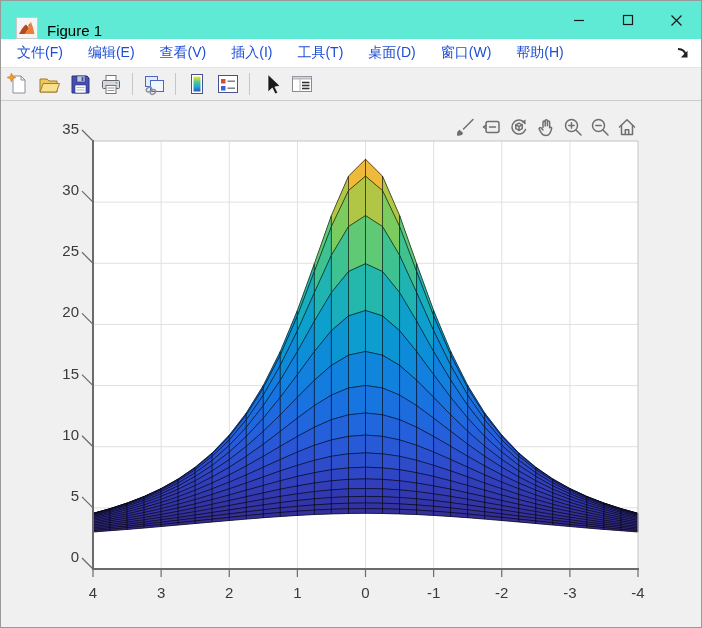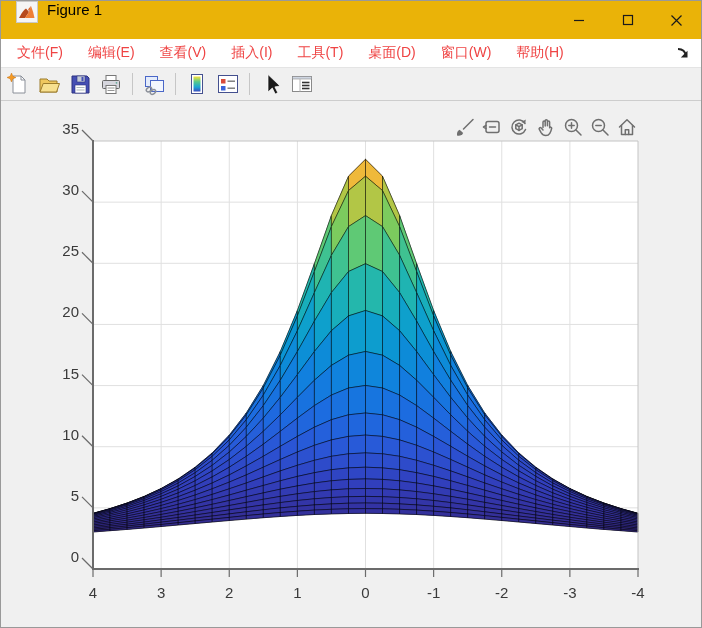--- a/index.html
+++ b/index.html
@@ -2,30 +2,30 @@
 <html><head>
 <meta charset="utf-8">
 <style>
   html,body{margin:0;padding:0;background:#cfcfcf;}
   *{box-sizing:border-box;}
   .window{
     position:relative;width:702px;height:628px;background:#f0f0f0;
     border:1px solid #999;font-family:"Liberation Sans",sans-serif;overflow:hidden;
   }
   .titlebar{
-    position:absolute;left:0;top:0;width:100%;height:38px;background:#eab308;
-    display:flex;align-items:flex-start;
+    position:absolute;left:0;top:0;width:100%;height:38px;background:#5eead4;
+    display:flex;align-items:flex-end;
   }
   .app-icon{width:22px;height:22px;margin-left:15px;flex:0 0 auto;}
   .title-text{margin-left:9px;font-size:15px;color:#000;}
   .win-controls{margin-left:auto;display:flex;height:100%;}
   .win-btn{width:49px;height:100%;display:flex;align-items:center;justify-content:center;background:transparent;border:none;padding:0;}
   .menubar{
     position:absolute;left:0;top:38px;width:100%;height:28px;background:#ffffff;
-    display:flex;align-items:center;padding-left:10px;gap:13px;font-size:14px;color:#ef4444;
+    display:flex;align-items:center;padding-left:10px;gap:13px;font-size:14px;color:#1d4ed8;
   }
   .menu-item{padding:3px 6px;cursor:default;}
   .dock-btn{margin-left:auto;margin-right:8px;width:20px;height:20px;border:none;background:transparent;padding:0;}
   .toolbar{
     position:absolute;left:0;top:66px;width:100%;height:34px;background:#f0f0f0;
     border-top:1px solid #e4e4e4;border-bottom:1px solid #cdcdcd;
     display:flex;align-items:center;padding-left:4px;gap:5px;
   }
   .tb-btn{width:26px;height:26px;border:none;background:transparent;padding:1px;}
   .tb-btn svg{width:24px;height:24px;display:block;}

